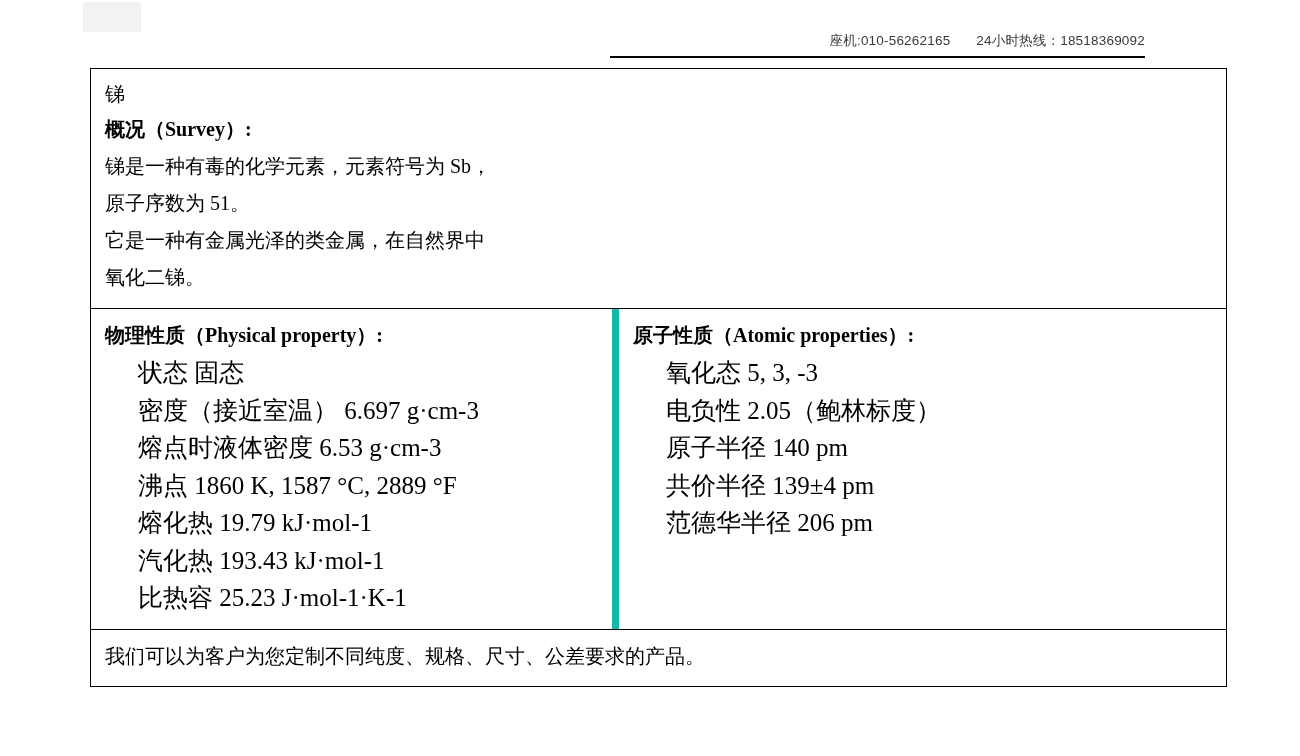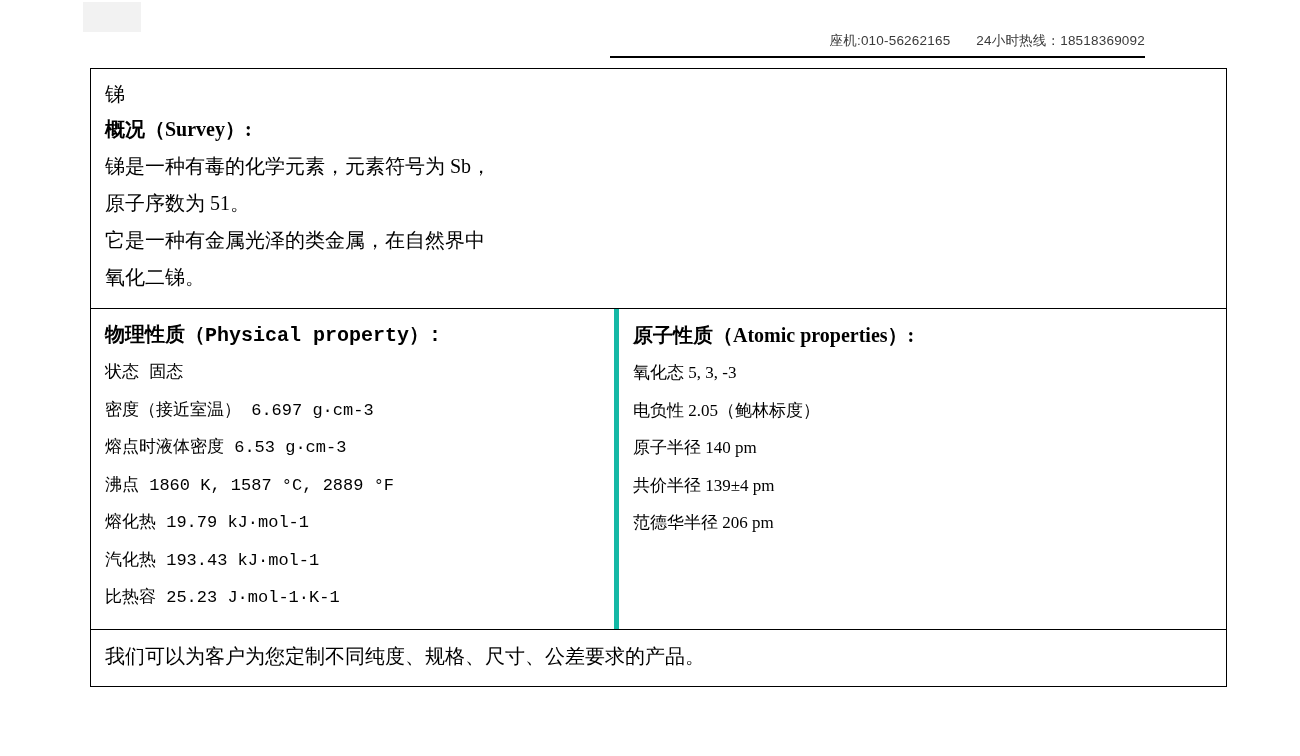--- a/index.html
+++ b/index.html
@@ -72,22 +72,21 @@
   }
   .row.border-bottom {
     border-bottom: 1px solid #000000;
   }
   .cell {
     box-sizing: border-box;
     padding: 8px 14px 12px 14px;
   }
   .cell.left-col {
     width: 528px;
-    border-right: 5px solid #14b8a6;
-    font-family: Liberation Mono, monospace;
+    border-right: 7px solid #14b8a6;
   }
   .cell.right-col {
     flex: 1;
   }
   .cell.full {
     width: 100%;
   }
 
   .line {
     font-size: 20px;
@@ -97,23 +96,24 @@
   .line.title {
     font-size: 20px;
     line-height: 34px;
   }
   .sect-head {
     font-size: 20px;
     line-height: 37px;
     font-weight: bold;
   }
   .prop-line {
-    font-size: 17px;
+    font-size: 25px;
     line-height: 37.5px;
     white-space: pre;
+    margin-left: 33px;
   }
   .footer-line {
     font-size: 20px;
     line-height: 36px;
   }
 </style>
 </head>
 <body>
 
 <div class="header">

